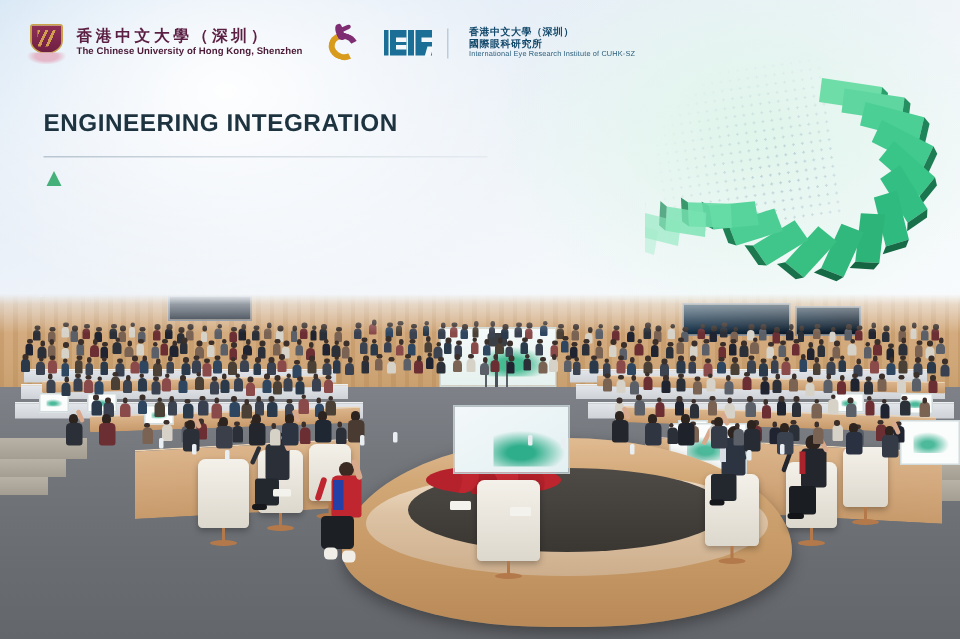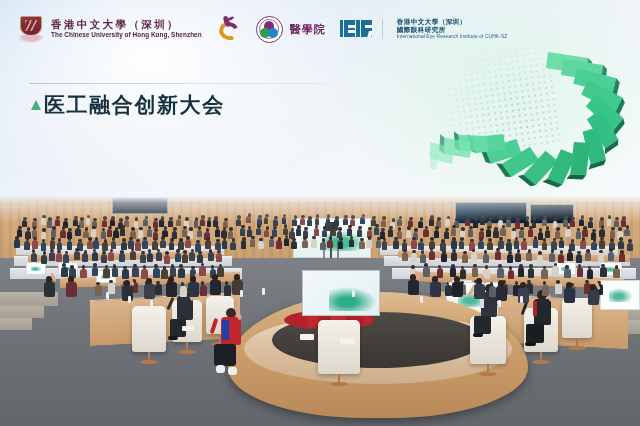--- a/index.html
+++ b/index.html
@@ -366,30 +366,20 @@
     </div>
 
     <div class="logo-group">
       <div class="phoenix">
         <div class="ring"></div>
           <div class="neck"></div>
           <div class="beak"></div>
       </div>
     </div>
 
-    <div class="logo-group">
-      <div class="medbadge">
-        <div class="outer"></div>
-          <div class="inner"></div>
-        <div class="p1"></div>
-          <div class="p2"></div>
-          <div class="p3"></div>
-      </div>
-      <div class="medtext">醫學院</div>
-    </div>
 
     <div class="logo-group">
       <div class="ieri-mark">
         <span class="bar"></span>
           <span class="E"></span>
           <span class="bar"></span>
           <span class="R"></span>
       </div>
       <div class="ieri-divider"></div>
       <div class="ieri-text">
@@ -492,24 +482,24 @@
           </g>
           <g transform="translate(-40,90) rotate(-4)" opacity="0.38">
             <polygon points="0,0 40,6 38,20 -2,14" fill="url(#gFade)"></polygon>
           </g>
         </g>
       </g>
     </svg>
   </div>
 
   <div class="title-block">
+    <div class="en-title">ENGINEERING INTEGRATION</div>
     <div class="rule"></div>
     <div class="cn-title">
       <span class="cn-sep"></span>
-      <span>医工融合创新大会</span>
     </div>
   </div>
 
   <div class="photo">
 
     <div class="wall"></div>
     <div class="screen-top-l"></div>
     <div class="screen-top-r"></div>
     <div class="screen-top-r2"></div>
     <div class="banner-l"></div>

